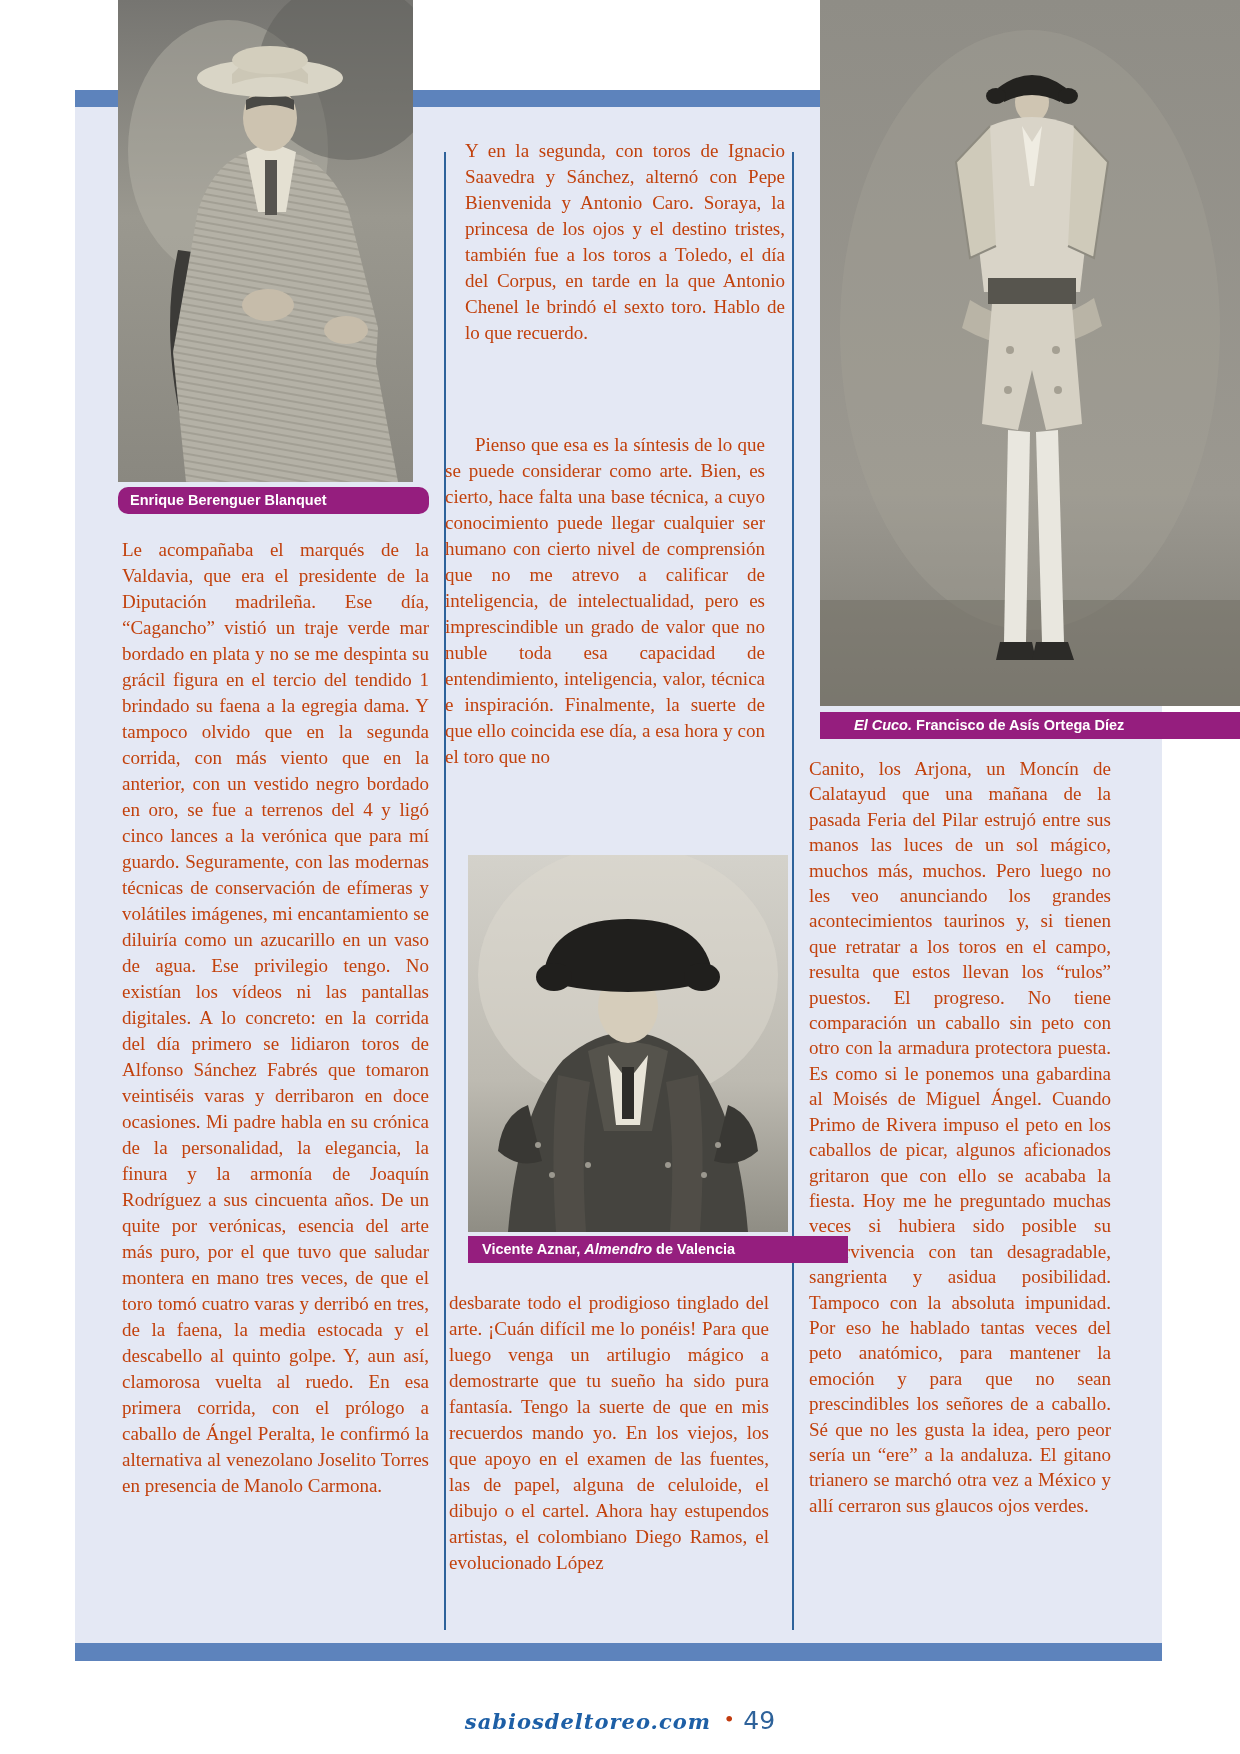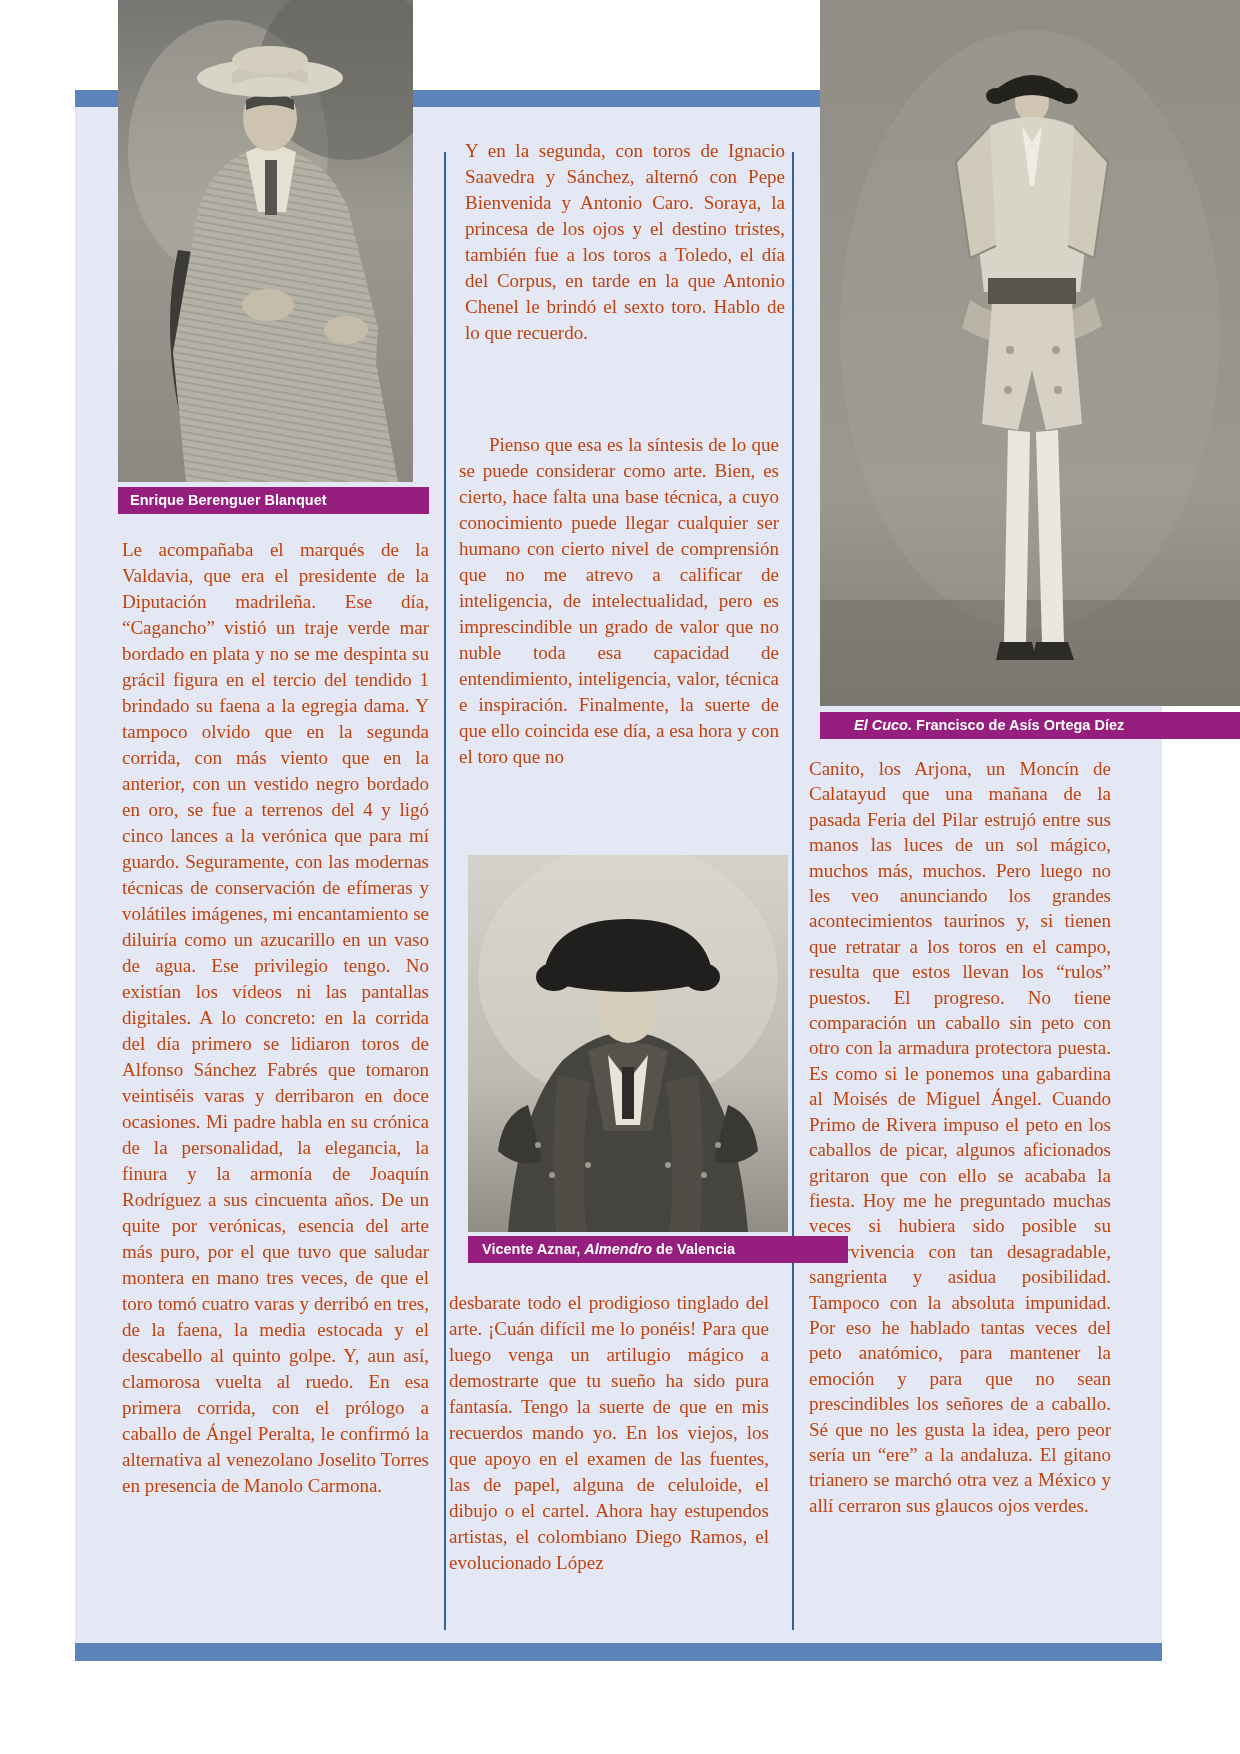--- a/index.html
+++ b/index.html
@@ -13,30 +13,30 @@
 
   .photo { position:absolute; z-index:3; overflow:hidden; }
   .photo svg { display:block; width:100%; height:100%; }
   .photo-left   { left:118px; top:0;     width:295px; height:482px; }
   .photo-middle { left:468px; top:855px; width:320px; height:377px; }
   .photo-right  { left:820px; top:0;     width:420px; height:706px; }
 
   .caption { position:absolute; z-index:4; background:#951e7e; color:#ffffff;
              font-family:"Liberation Sans", sans-serif; font-weight:bold;
              font-size:14.5px; line-height:27px; height:27px; white-space:nowrap; overflow:hidden; }
-  .caption-left   { left:118px; top:487px;  width:311px; padding-left:12px; }
+  .caption-left   { left:118px; top:487px;  width:311px; padding-left:12px;border-radius:10px; }
   .caption-middle { left:468px; top:1236px; width:380px; padding-left:14px; }
   .caption-right  { left:820px; top:712px;  width:420px; padding-left:34px; }
   .caption .ital { font-style:italic; }
 
   .coltext { position:absolute; z-index:2; color:#c2410c; font-family:"Liberation Serif", serif;
              font-size:19px; line-height:26px; text-align:justify; }
   .col1   { left:122px; top:518px;  width:307px;margin-top:19px; }
   .col2p1 { left:465px; top:138px;  width:320px; }
-  .col2p2 { left:459px; top:432px;  width:320px; text-indent:30px; }
+  .col2p2 { left:445px; top:432px;  width:320px; text-indent:30px; }
   .col2p3 { left:449px; top:1290px; width:320px; }
   .col3   { left:809px; top:756px;  width:302px; line-height:25.4px; }
 
   .vsep { position:absolute; top:152px; width:2px; height:1478px; background:#2e629a; z-index:2; }
   .vsep-1 { left:444px; }
   .vsep-2 { left:792px; }
 
   .footer { position:absolute; left:0; top:1706px; width:1240px; text-align:center; z-index:2; }
   .footer .site { font-family:"DejaVu Serif", serif; font-style:italic; font-weight:bold;
                   color:#1d5fa6; font-size:21px; letter-spacing:1px; }
@@ -172,14 +172,17 @@
   <div class="caption caption-middle"><span>Vicente Aznar, </span><span class="ital">Almendro</span><span> de Valencia</span></div>
 
   <p class="coltext col1">Le acompañaba el marqués de la Valdavia, que era el presidente de la Diputación madrileña. Ese día, “Cagancho” vistió un traje verde mar bordado en plata y no se me despinta su grácil figura en el tercio del tendido 1 brindado su faena a la egregia dama. Y tampoco olvido que en la segunda corrida, con más viento que en la anterior, con un vestido negro bordado en oro, se fue a terrenos del 4 y ligó cinco lances a la verónica que para mí guardo. Seguramente, con las modernas técnicas de conservación de efímeras y volátiles imágenes, mi encantamiento se diluiría como un azucarillo en un vaso de agua. Ese privilegio tengo. No existían los vídeos ni las pantallas digitales. A lo concreto: en la corrida del día primero se lidiaron toros de Alfonso Sánchez Fabrés que tomaron veintiséis varas y derribaron en doce ocasiones. Mi padre habla en su crónica de la personalidad, la elegancia, la finura y la armonía de Joaquín Rodríguez a sus cincuenta años. De un quite por verónicas, esencia del arte más puro, por el que tuvo que saludar montera en mano tres veces, de que el toro tomó cuatro varas y derribó en tres, de la faena, la media estocada y el descabello al quinto golpe. Y, aun así, clamorosa vuelta al ruedo. En esa primera corrida, con el prólogo a caballo de Ángel Peralta, le confirmó la alternativa al venezolano Joselito Torres en presencia de Manolo Carmona.</p>
 
   <p class="coltext col2p1">Y en la segunda, con toros de Ignacio Saavedra y Sánchez, alternó con Pepe Bienvenida y Antonio Caro. Soraya, la princesa de los ojos y el destino tristes, también fue a los toros a Toledo, el día del Corpus, en tarde en la que Antonio Chenel le brindó el sexto toro. Hablo de lo que recuerdo.</p>
   <p class="coltext col2p2">Pienso que esa es la síntesis de lo que se puede considerar como arte. Bien, es cierto, hace falta una base técnica, a cuyo conocimiento puede llegar cualquier ser humano con cierto nivel de comprensión que no me atrevo a calificar de inteligencia, de intelectualidad, pero es imprescindible un grado de valor que no nuble toda esa capacidad de entendimiento, inteligencia, valor, técnica e inspiración. Finalmente, la suerte de que ello coincida ese día, a esa hora y con el toro que no</p>
   <p class="coltext col2p3">desbarate todo el prodigioso tinglado del arte. ¡Cuán difícil me lo ponéis! Para que luego venga un artilugio mágico a demostrarte que tu sueño ha sido pura fantasía. Tengo la suerte de que en mis recuerdos mando yo. En los viejos, los que apoyo en el examen de las fuentes, las de papel, alguna de celuloide, el dibujo o el cartel. Ahora hay estupendos artistas, el colombiano Diego Ramos, el evolucionado López</p>
 
   <p class="coltext col3">Canito, los Arjona, un Moncín de Calatayud que una mañana de la pasada Feria del Pilar estrujó entre sus manos las luces de un sol mágico, muchos más, muchos. Pero luego no les veo anunciando los grandes acontecimientos taurinos y, si tienen que retratar a los toros en el campo, resulta que estos llevan los “rulos” puestos. El progreso. No tiene comparación un caballo sin peto con otro con la armadura protectora puesta. Es como si le ponemos una gabardina al Moisés de Miguel Ángel. Cuando Primo de Rivera impuso el peto en los caballos de picar, algunos aficionados gritaron que con ello se acababa la fiesta. Hoy me he preguntado muchas veces si hubiera sido posible su supervivencia con tan desagradable, sangrienta y asidua posibilidad. Tampoco con la absoluta impunidad. Por eso he hablado tantas veces del peto anatómico, para mantener la emoción y para que no sean prescindibles los señores de a caballo. Sé que no les gusta la idea, pero peor sería un “ere” a la andaluza. El gitano trianero se marchó otra vez a México y allí cerraron sus glaucos ojos verdes.</p>
 
+  <div class="footer">
+    <span class="site">sabiosdeltoreo.com</span><span class="dot">•</span><span class="pagenum">49</span>
+  </div>
 
 </div>
 
 </body></html>

